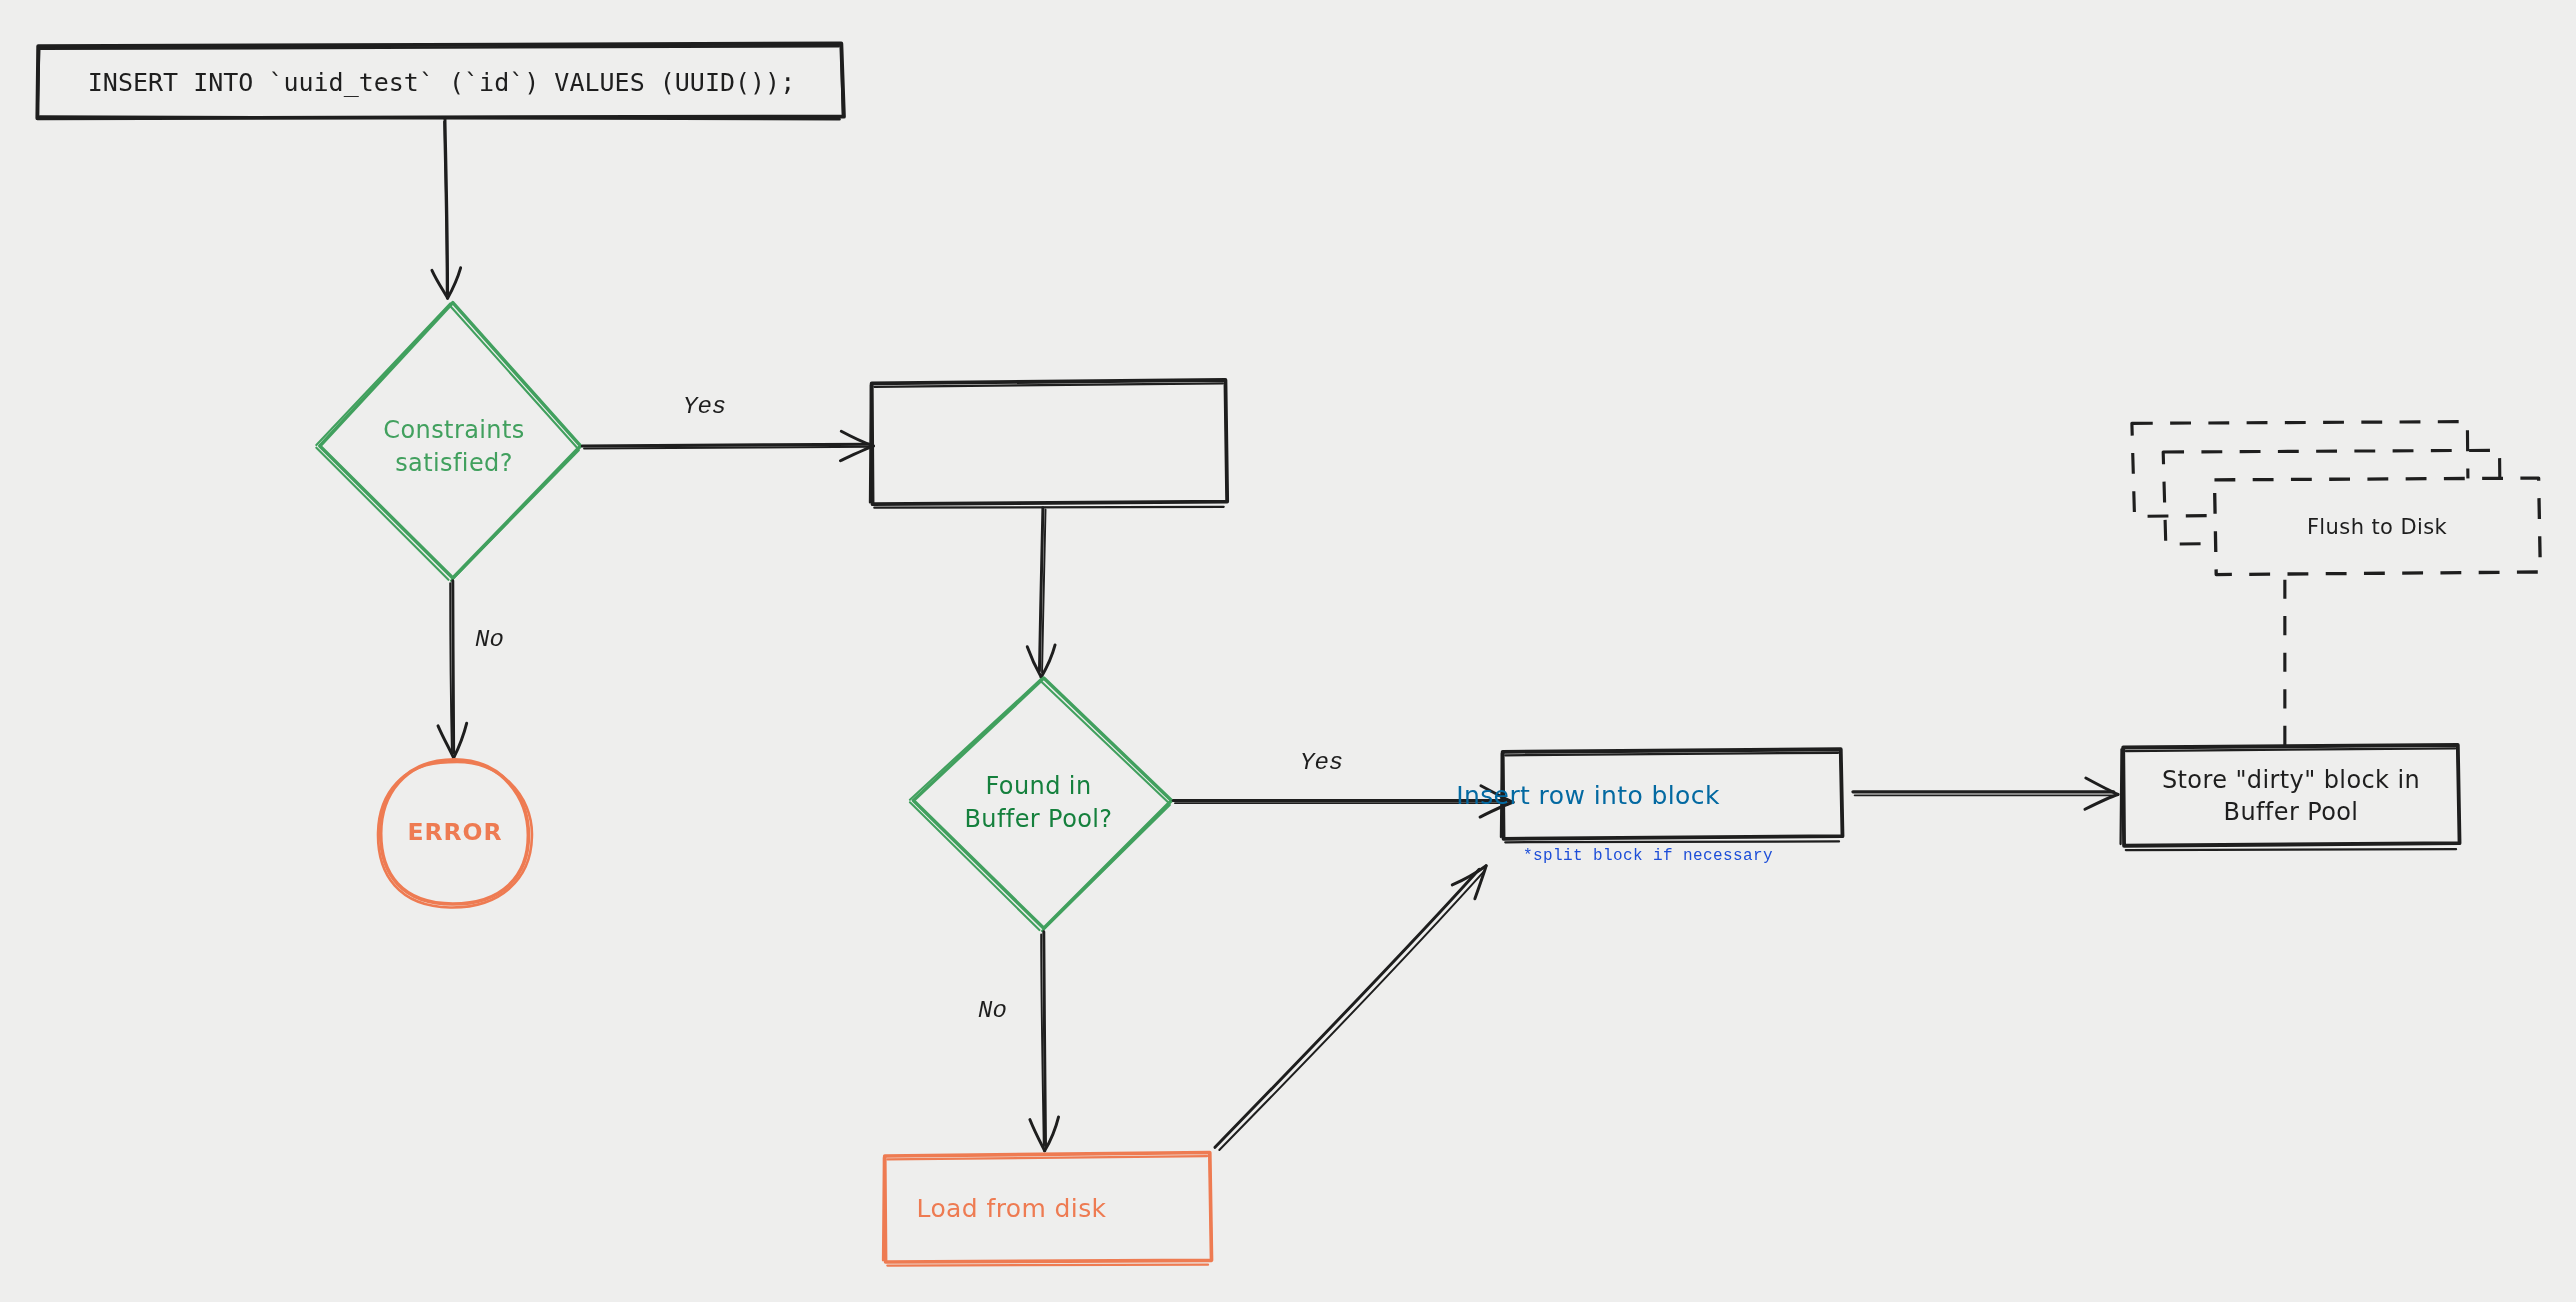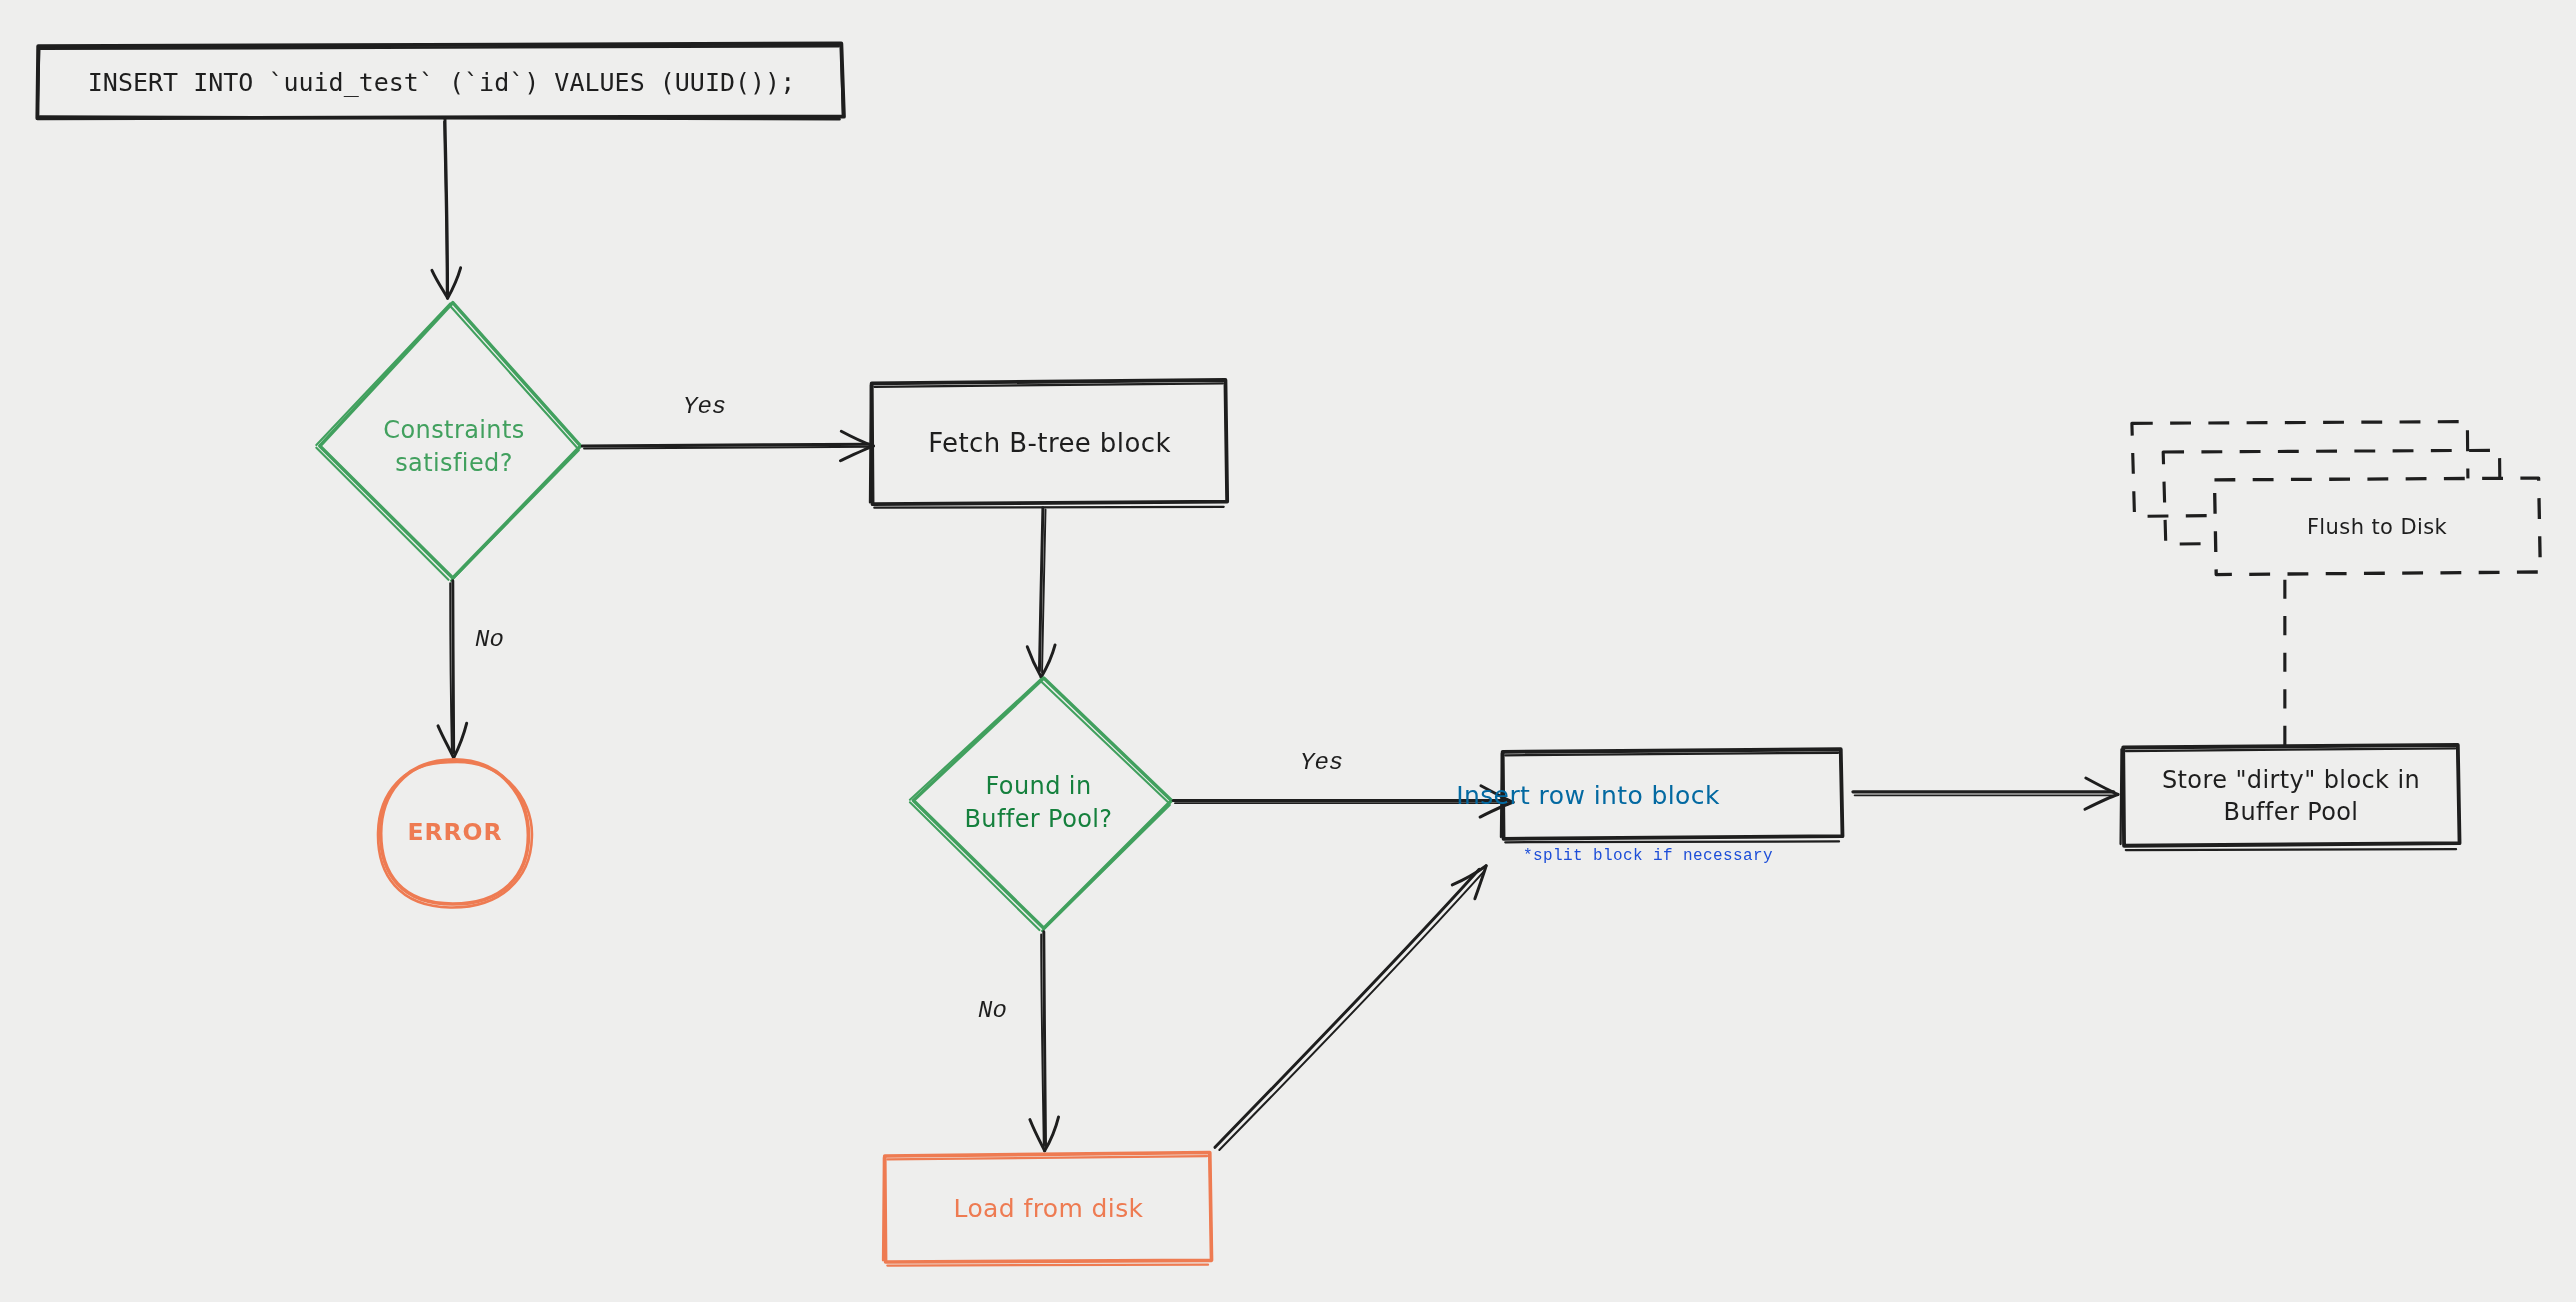--- a/index.html
+++ b/index.html
@@ -167,26 +167,25 @@
 
   </svg>
 
   <div class="node-label hand" style="left:346px; top:395px; width:216px; height:103px; color:#41a05e; font-size:24px;">Constraints
 satisfied?</div>
 
   <div class="node-label mono" style="left:38px; top:46px; width:807px; height:73px; color:#1e1e1e; font-size:25px;">INSERT INTO `uuid_test` (`id`) VALUES (UUID());</div>
 
   <div class="node-label" style="left:381px; top:808px; width:148px; height:50px; color:#ee7b52; font-size:23.5px; font-weight:700; letter-spacing:0.9px;">ERROR</div>
 
-  <div class="node-label hand" style="left:872px; top:383px; width:355px; height:122px; color:#1e1e1e; font-size:26px;">Fetch B-tree block</div>
 
   <div class="node-label hand" style="left:934px; top:751px; width:209px; height:103px; color:#15803d; font-size:24px;">Found in
 Buffer Pool?</div>
 
-  <div class="node-label hand" style="left:885px; top:1156px; width:327px; height:106px; color:#ee7b52; font-size:25px;">Load from disk</div>
+  <div class="node-label hand" style="left:848px; top:1156px; width:327px; height:106px; color:#ee7b52; font-size:25px;">Load from disk</div>
 
   <div class="node-label hand" style="left:1418px; top:752px; width:340px; height:87px; color:#0369a1; font-size:25px;">Insert row into block</div>
 
   <div class="node-label hand" style="left:2123px; top:747px; width:336px; height:98px; color:#1e1e1e; font-size:24px;">Store "dirty" block in
 Buffer Pool</div>
 
   <div class="node-label hand" style="left:2214px; top:480px; width:326px; height:95px; color:#1e1e1e; font-size:21px;">Flush to Disk</div>
 
   <div class="edge-label" style="left:683px; top:393px; color:#1e1e1e; font-size:24px;">Yes</div>
 

